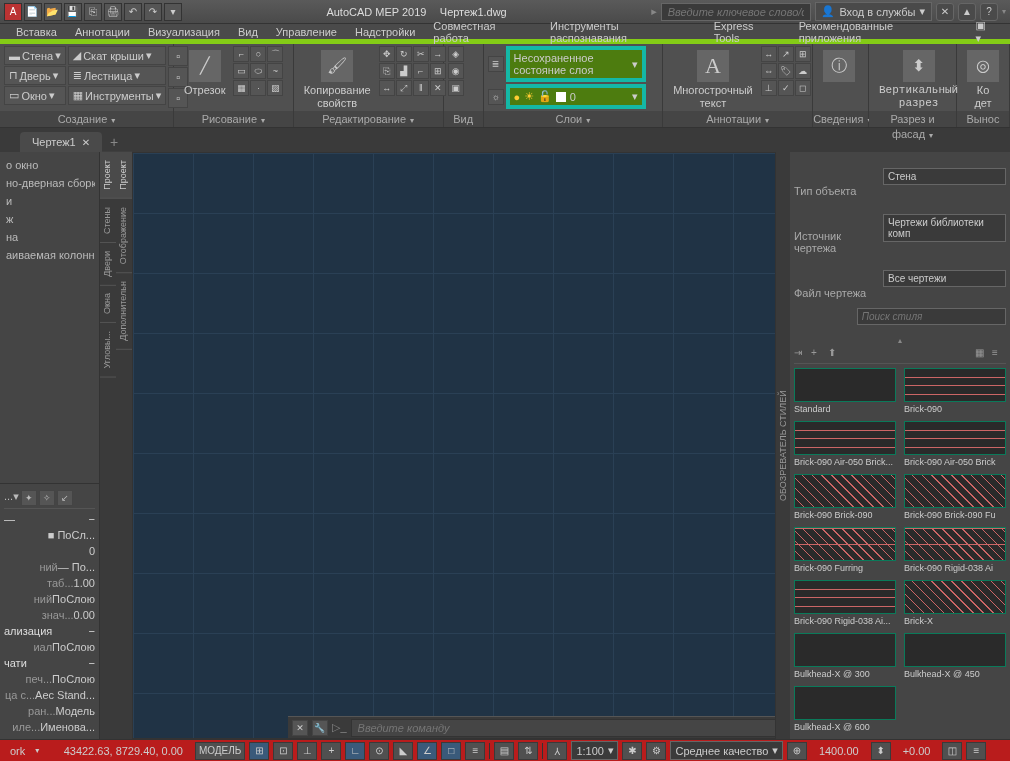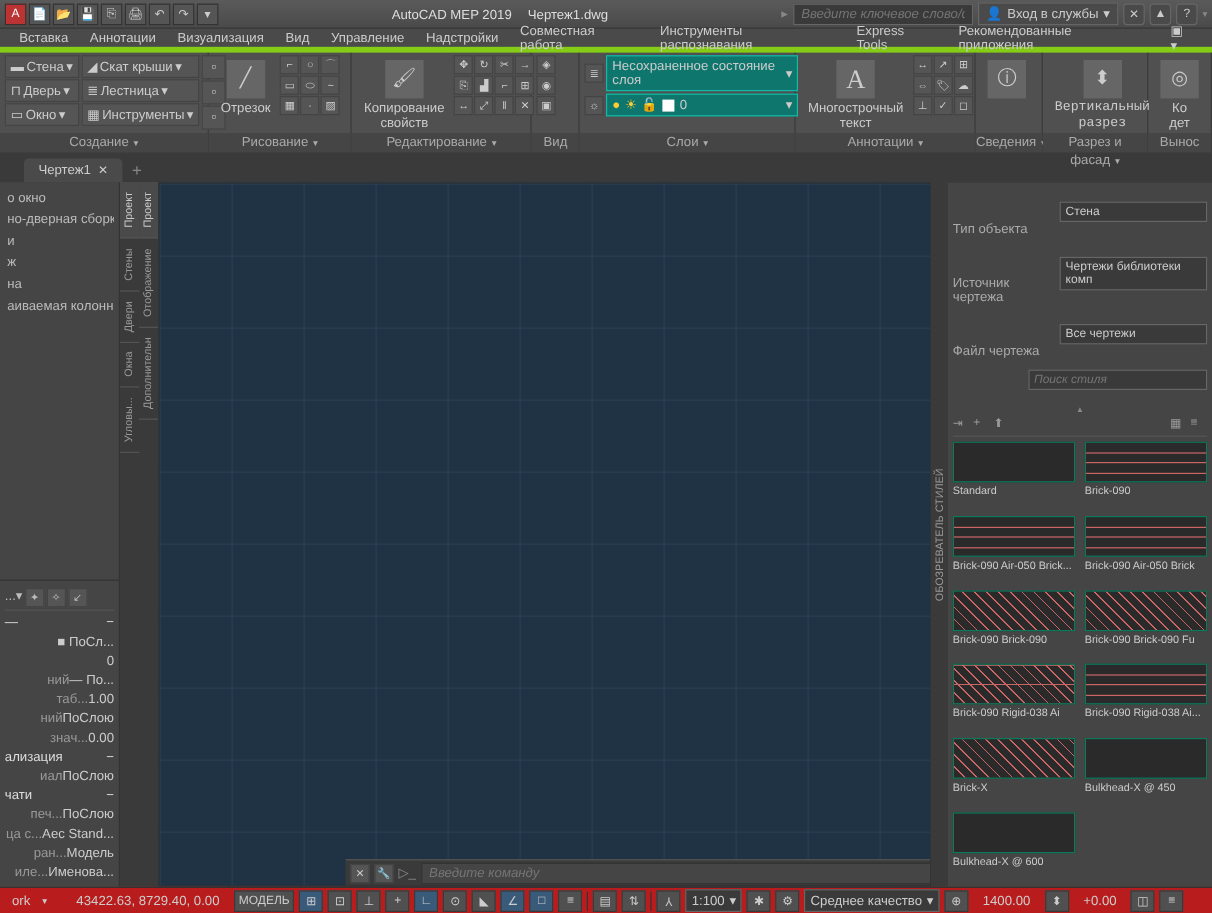--- a/index.html
+++ b/index.html
@@ -18,21 +18,21 @@
 .ribbon-panel { border-right:1px solid #3a3a3a; padding:2px 4px; display:flex; flex-direction:column; position:relative; }
 .panel-body { flex:1; display:flex; gap:2px; align-items:flex-start; }
 .panel-title { font-size:10px; color:#aaa; text-align:center; padding:1px 0; background:#454545; position:absolute; bottom:0; left:0; right:0; height:16px; line-height:14px; }
 .panel-title .arr { font-size:8px; margin-left:4px; }
 .rbtn { background:#555; border:1px solid #444; padding:2px 4px; color:#ccc; cursor:pointer; display:flex; align-items:center; gap:2px; font-size:10px; min-height:18px; }
 .rbtn-col { display:flex; flex-direction:column; gap:1px; }
 .rbtn-big { display:flex; flex-direction:column; align-items:center; padding:4px 6px; background:none; border:none; cursor:pointer; color:#ccc; font-size:10px; text-align:center; line-height:1.2; }
 .rbtn-icon { width:32px; height:32px; background:#666; margin-bottom:2px; display:flex; align-items:center; justify-content:center; font-size:16px; }
 .rbtn-sm { width:20px; height:20px; background:#555; border:1px solid #444; cursor:pointer; display:flex; align-items:center; justify-content:center; font-size:11px; }
 .layer-row { display:flex; gap:2px; align-items:center; }
-.layer-combo { background:#0f766e; border:1px solid #14b8a6; padding:2px 4px; width:160px; color:#ccc; display:flex; align-items:center; gap:4px; cursor:pointer; font-size:10px; }
+.layer-combo { background:#4d7c0f; border:4px solid #14b8a6; padding:2px 4px; width:140px; color:#ccc; display:flex; align-items:center; gap:4px; cursor:pointer; font-size:10px; }
 .small-icons { display:flex; gap:1px; }
 .sm-ic { width:16px; height:16px; background:#555; border:1px solid #444; cursor:pointer; font-size:9px; display:flex; align-items:center; justify-content:center; }
 .tabbar { height:24px; background:#3a3a3a; display:flex; align-items:flex-end; padding-left:20px; }
 .file-tab { background:#4a4a4a; padding:4px 12px; border-radius:4px 4px 0 0; margin-right:2px; color:#ccc; cursor:pointer; display:flex; align-items:center; gap:6px; }
 .file-tab .close { font-size:10px; }
 .tab-plus { width:20px; height:20px; background:#3a3a3a; color:#888; display:flex; align-items:center; justify-content:center; cursor:pointer; font-size:14px; }
 .workspace { position:absolute; top:152px; left:0; right:0; bottom:22px; display:flex; }
 .left-panels { width:100px; display:flex; flex-direction:column; }
 .tool-palette { background:#454545; flex:1; padding:4px; font-size:10px; color:#bbb; border-right:1px solid #333; overflow:hidden; }
 .tp-item { padding:3px 2px; cursor:pointer; white-space:nowrap; overflow:hidden; }
@@ -506,33 +506,45 @@
         <div class="style-item">
           <div class="style-thumb">
             <div class="hatch-lines diag"></div>
           </div>
           <div class="style-name">Brick-090 Brick-090 Fu</div>
         </div>
         <div class="style-item">
           <div class="style-thumb">
             <div class="hatch-lines diag2"></div>
           </div>
+          <div class="style-name">Brick-090 Furring</div>
+        </div>
+        <div class="style-item">
+          <div class="style-thumb">
+            <div class="hatch-lines diag2"></div>
+          </div>
           <div class="style-name">Brick-090 Rigid-038 Ai</div>
         </div>
         <div class="style-item">
           <div class="style-thumb">
             <div class="hatch-lines brick-horiz"></div>
           </div>
           <div class="style-name">Brick-090 Rigid-038 Ai...</div>
         </div>
         <div class="style-item">
           <div class="style-thumb">
             <div class="hatch-lines diag"></div>
           </div>
           <div class="style-name">Brick-X</div>
+        </div>
+        <div class="style-item">
+          <div class="style-thumb">
+            <div class="hatch-lines "></div>
+          </div>
+          <div class="style-name">Bulkhead-X @ 300</div>
         </div>
         <div class="style-item">
           <div class="style-thumb">
             <div class="hatch-lines "></div>
           </div>
           <div class="style-name">Bulkhead-X @ 450</div>
         </div>
         <div class="style-item">
           <div class="style-thumb">
             <div class="hatch-lines "></div>

